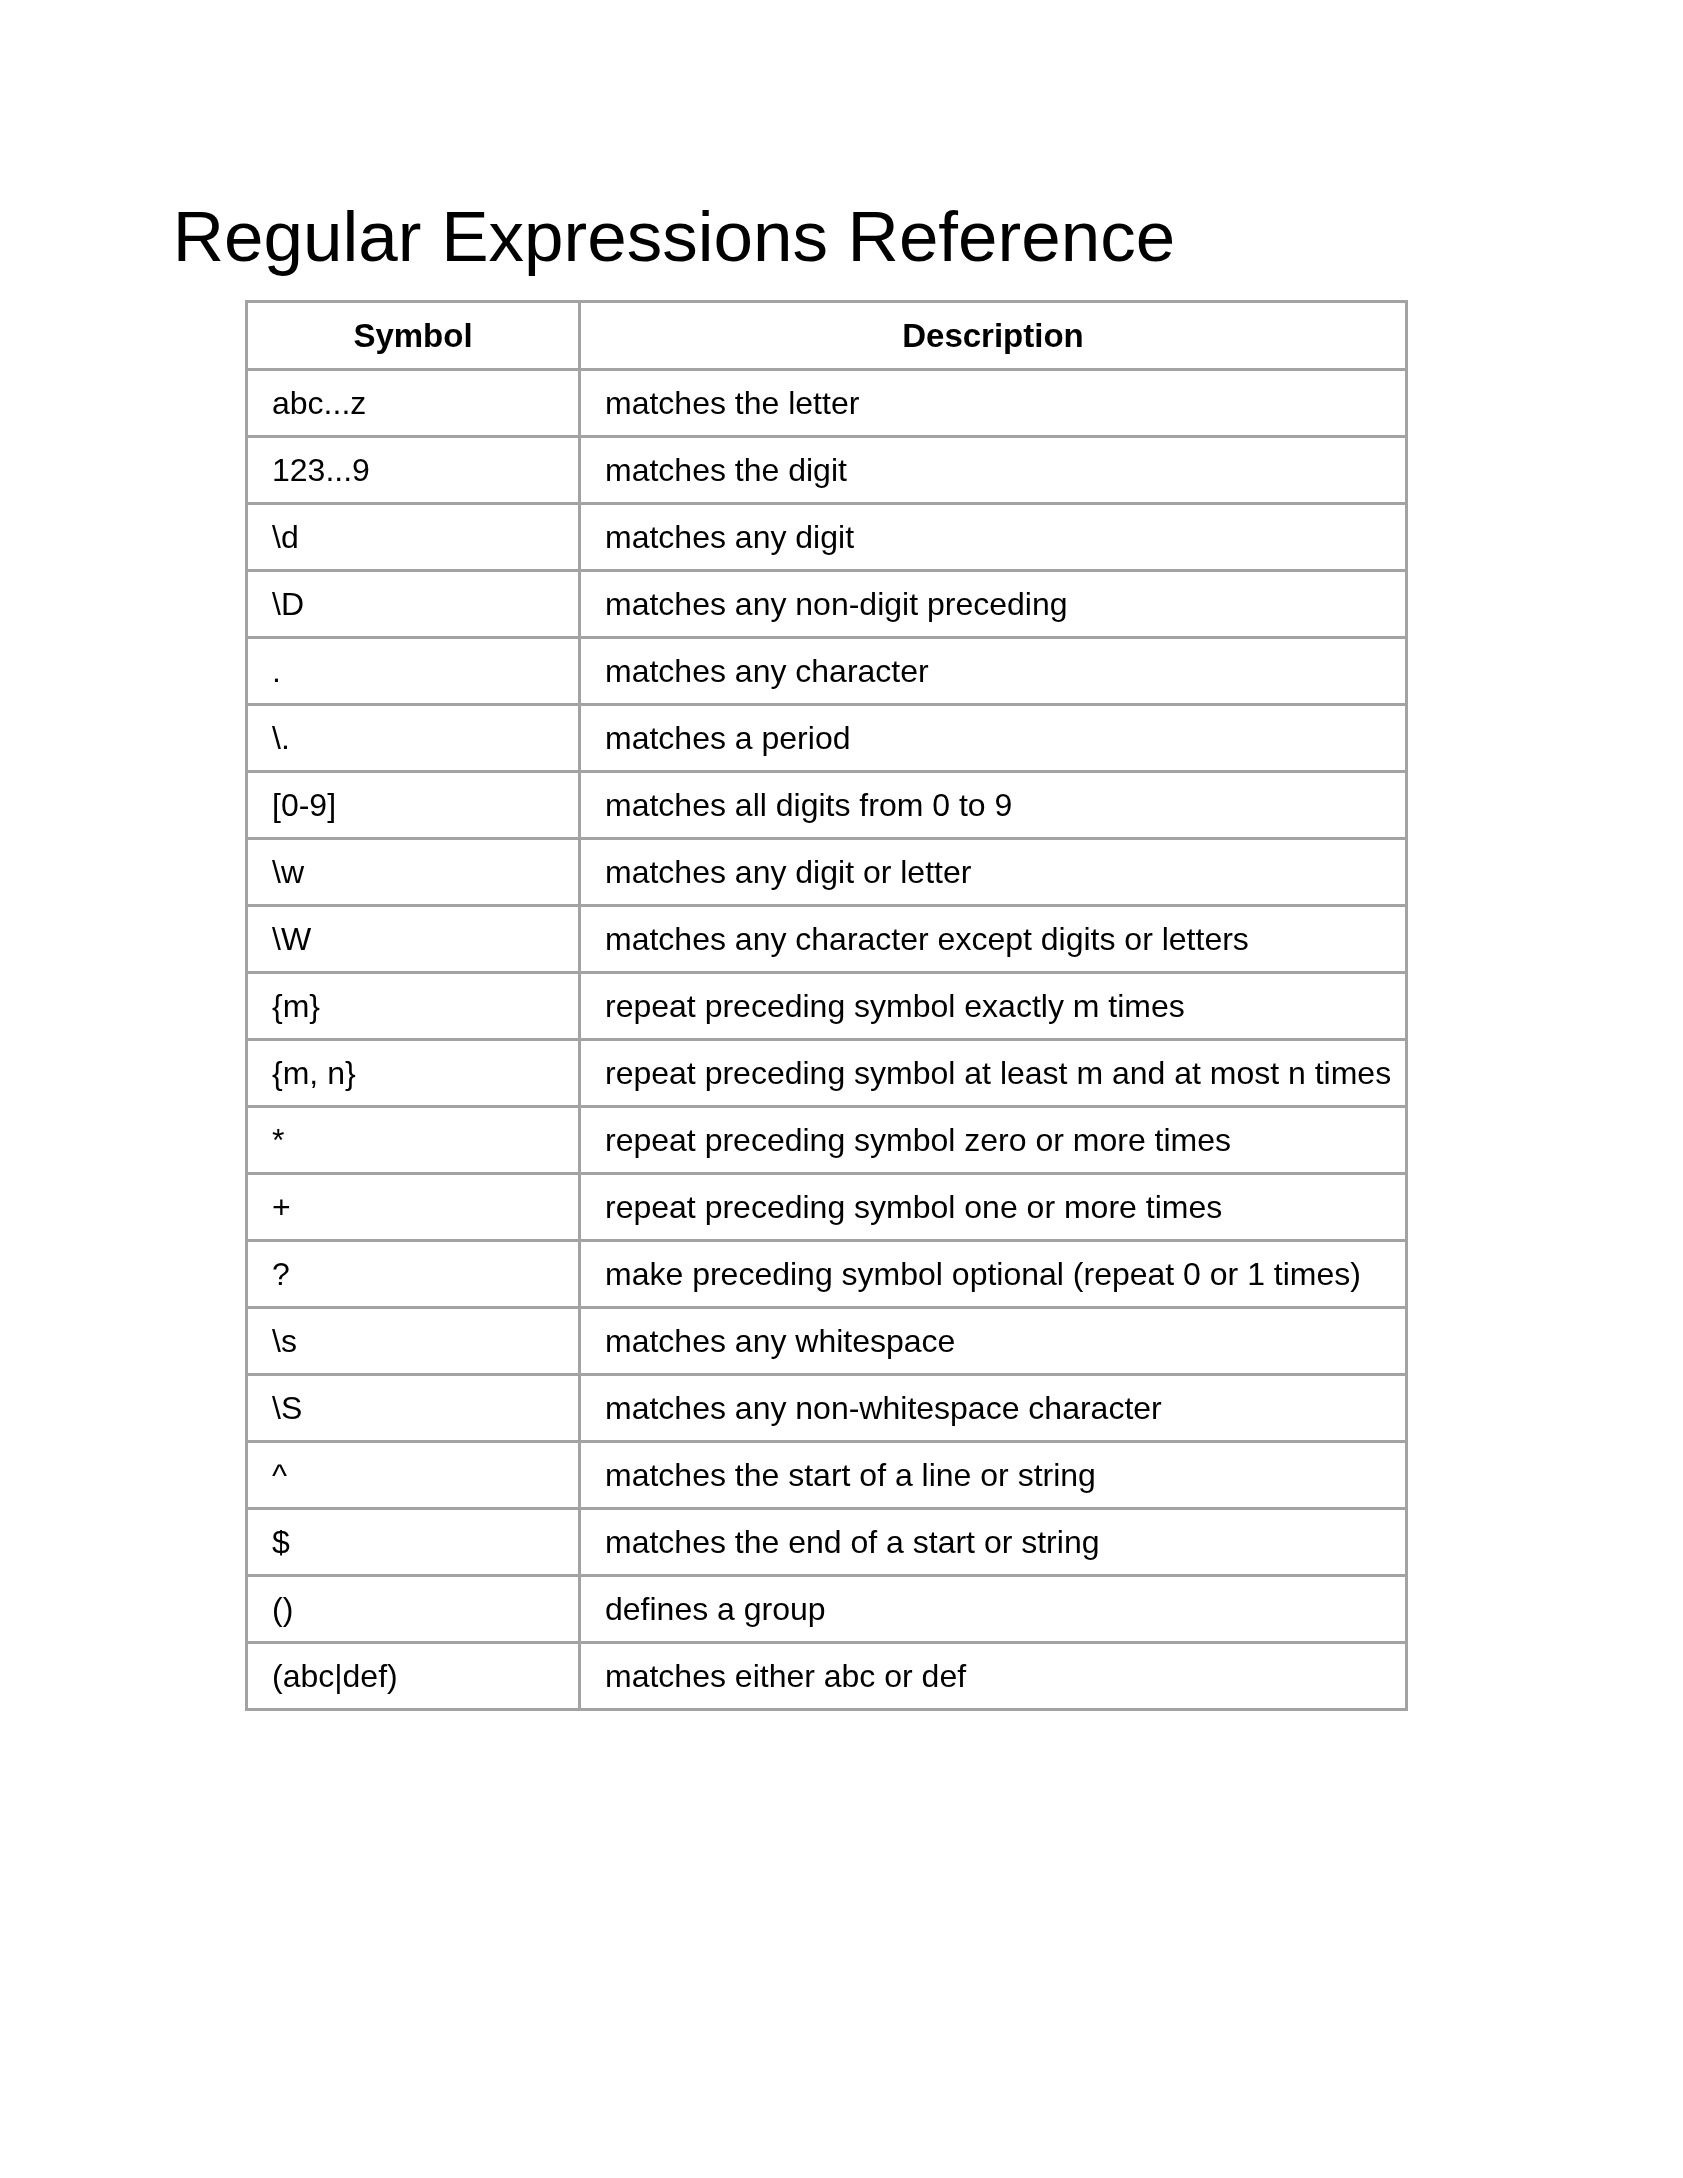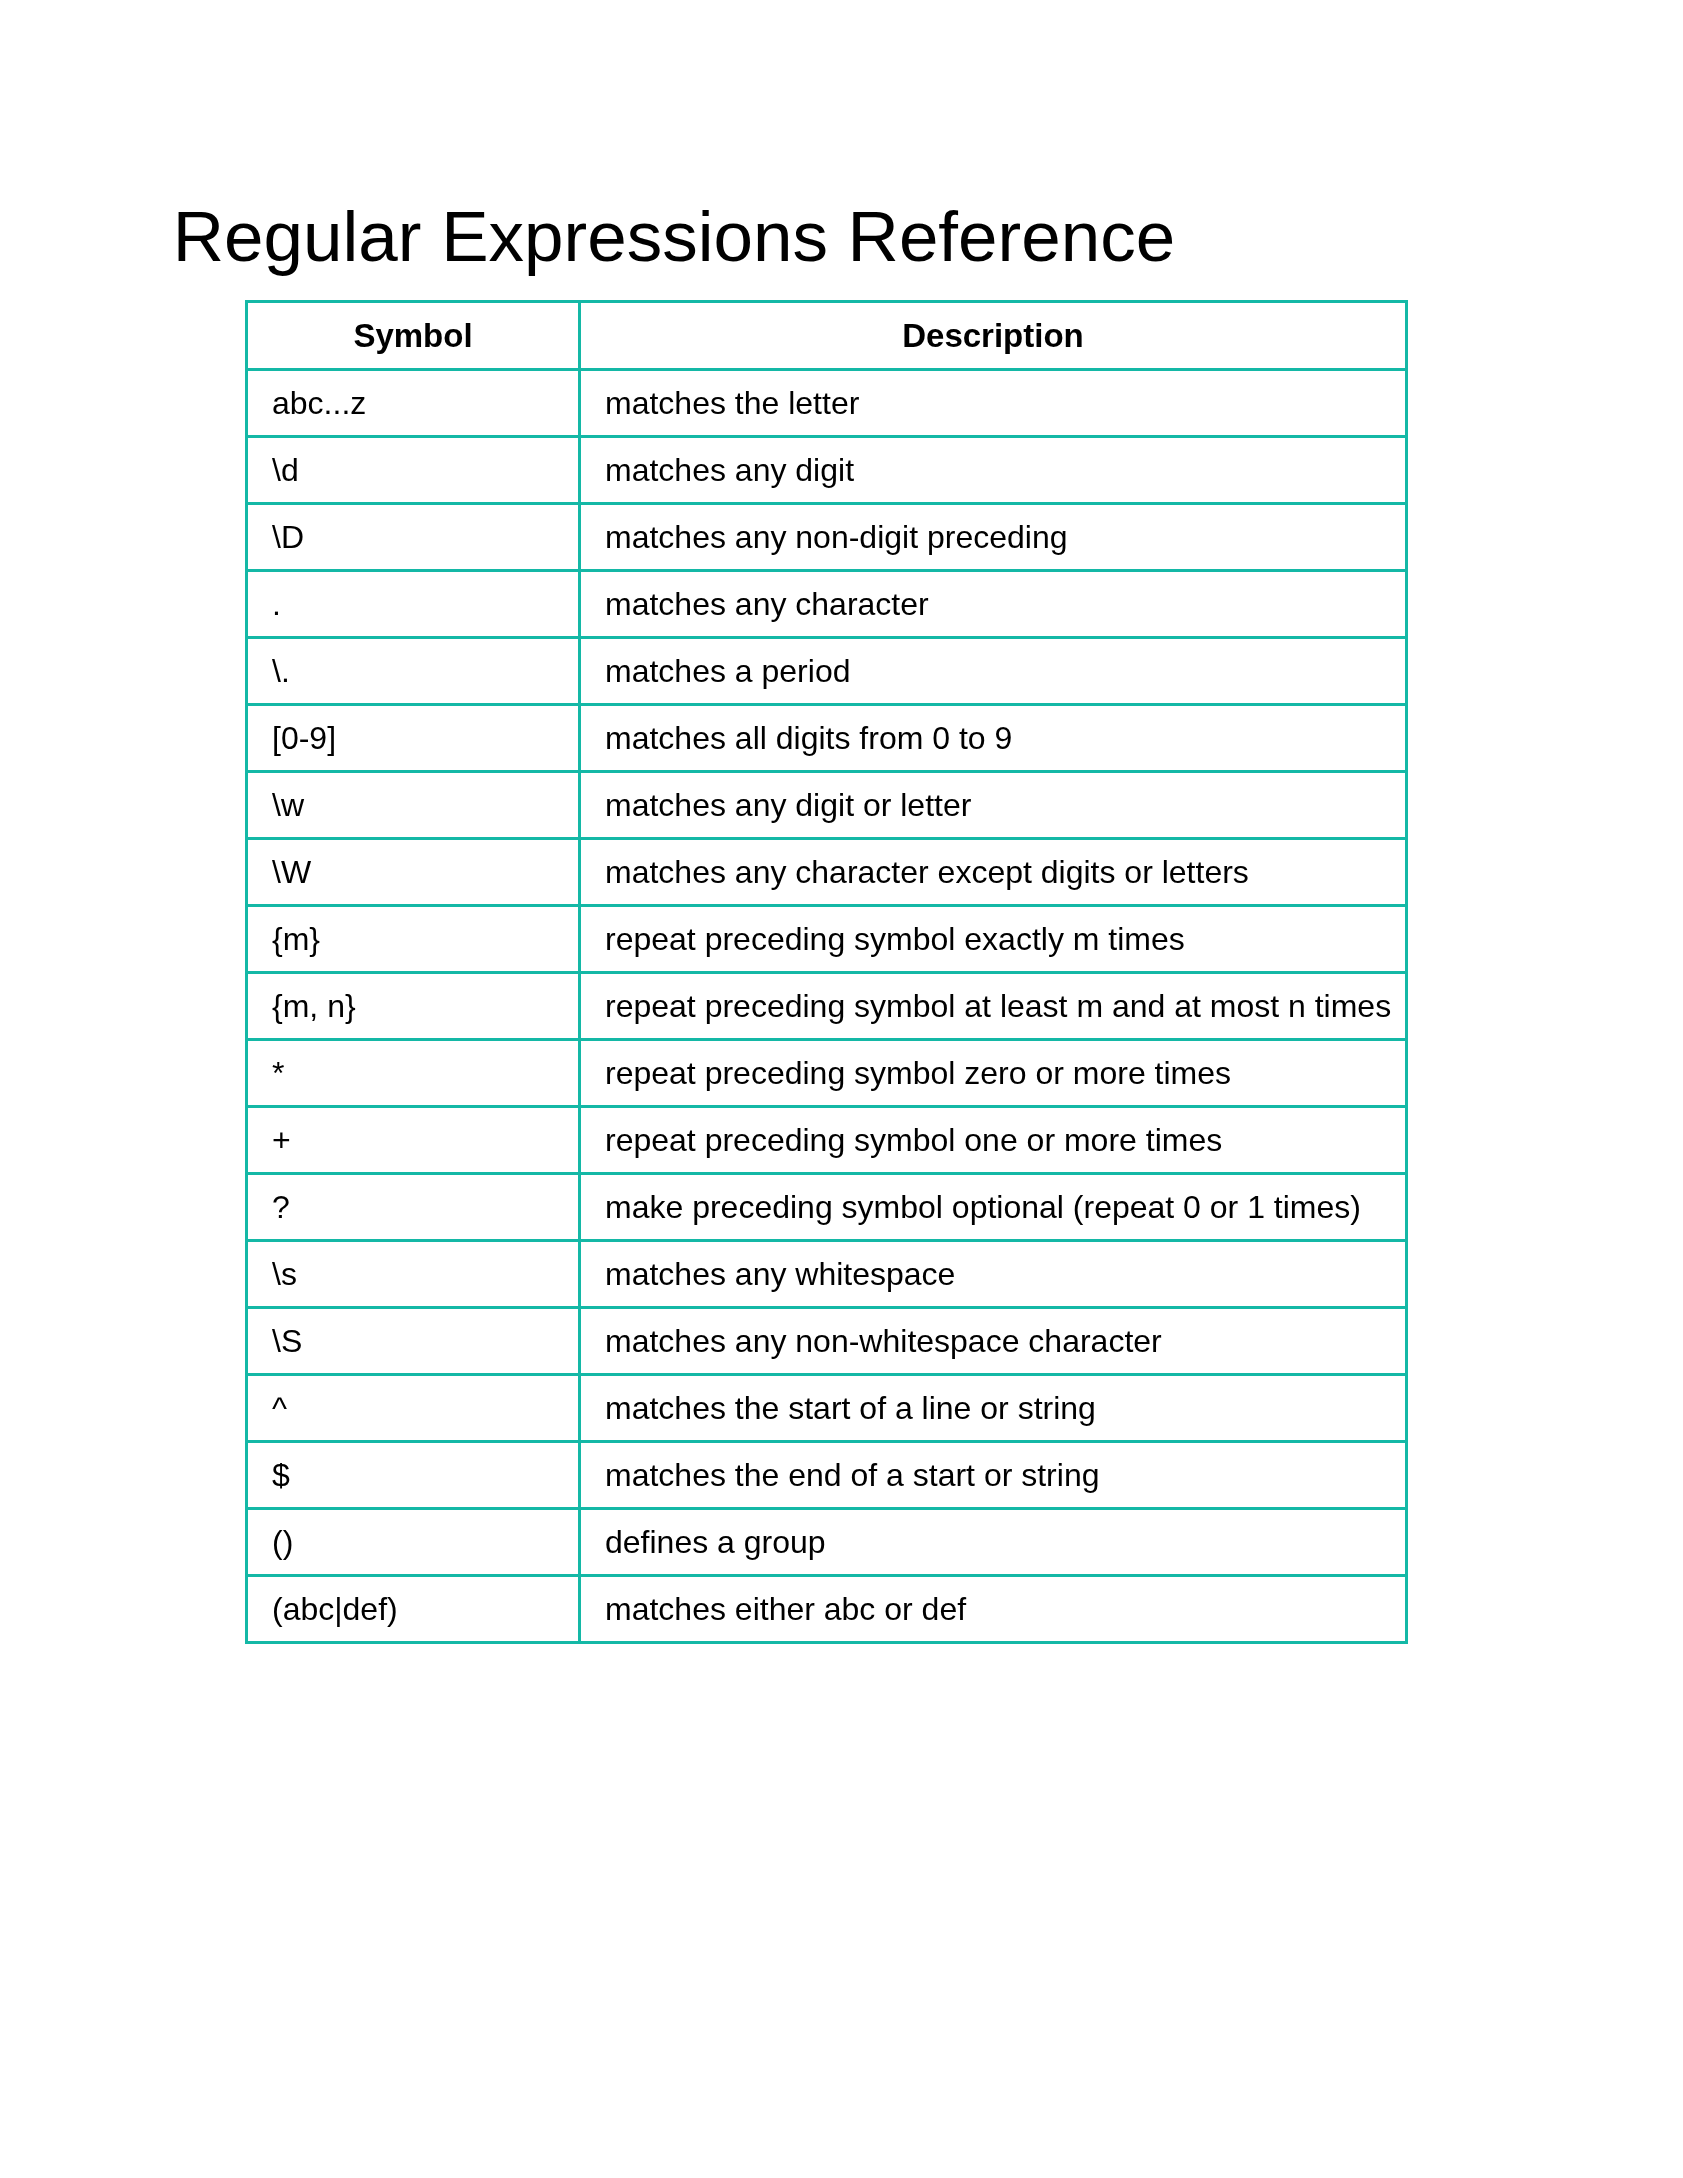--- a/index.html
+++ b/index.html
@@ -33,21 +33,21 @@
   table.ref-table {
     position: absolute;
     left: 245px;
     top: 300px;
     width: 1159px;
     border-collapse: collapse;
     table-layout: fixed;
   }
   .ref-table th,
   .ref-table td {
-    border: 3px solid #14b8a6;
+    border: 3px solid #a3a3a3;
     vertical-align: middle;
     overflow: hidden;
     white-space: nowrap;
   }
   .ref-table th {
     height: 68px;
     font-size: 33px;
     font-weight: 700;
     text-align: center;
   }
@@ -76,20 +76,24 @@
     <thead>
       <tr>
         <th>Symbol</th>
         <th>Description</th>
       </tr>
     </thead>
     <tbody>
         <tr>
           <td>abc...z</td>
           <td>matches the letter</td>
+        </tr>
+        <tr>
+          <td>123...9</td>
+          <td>matches the digit</td>
         </tr>
         <tr>
           <td>\d</td>
           <td>matches any digit</td>
         </tr>
         <tr>
           <td>\D</td>
           <td>matches any non-digit preceding</td>
         </tr>
         <tr>

